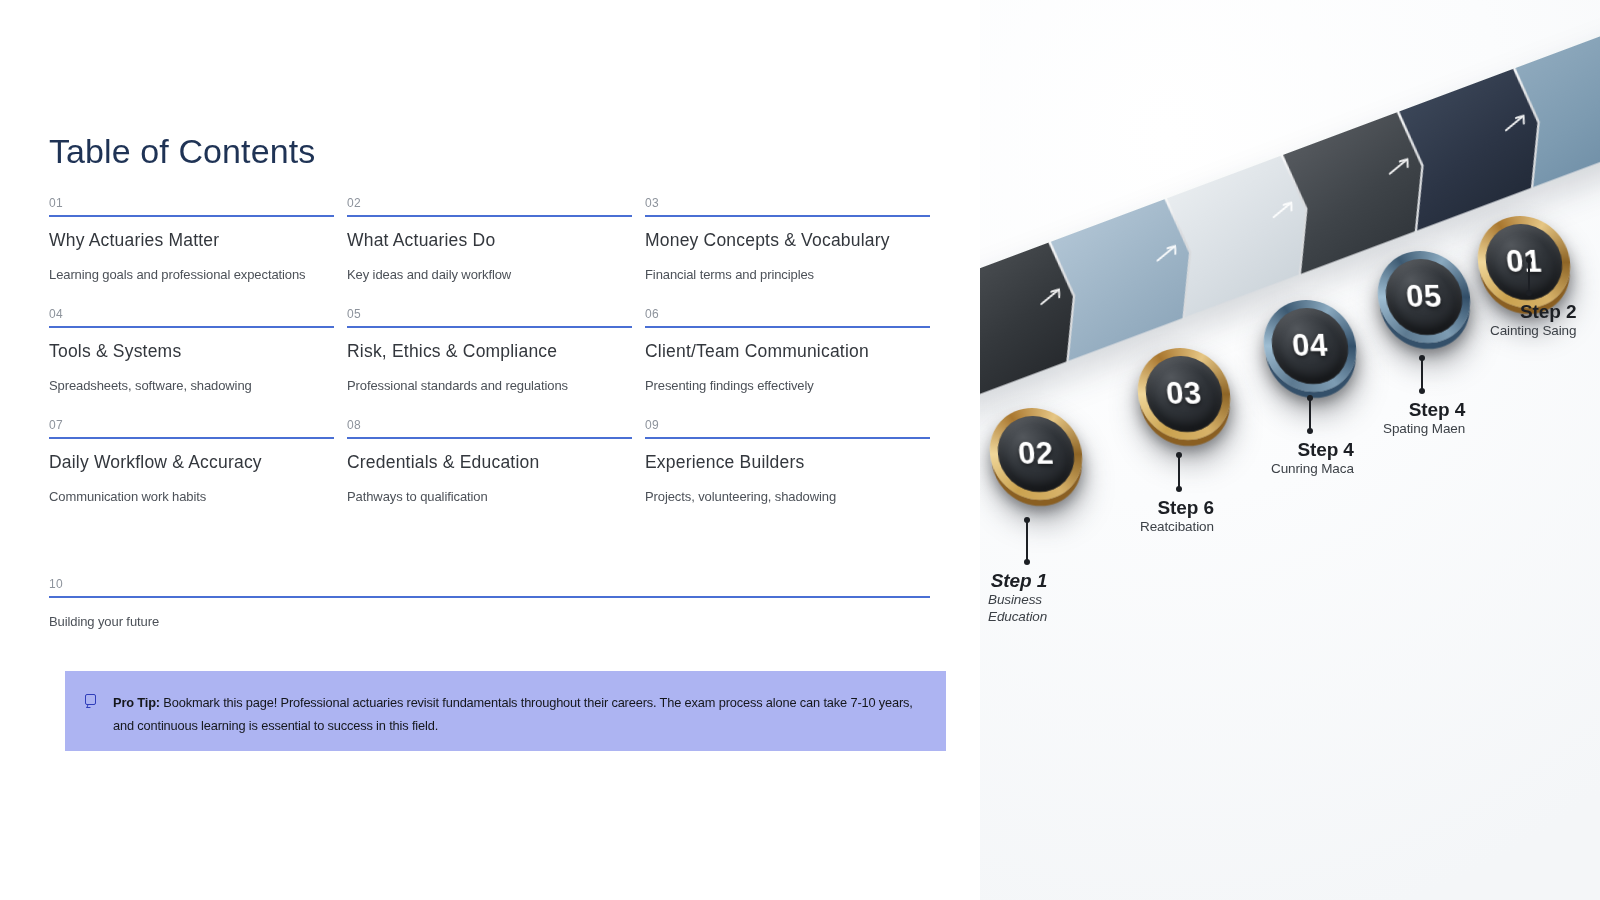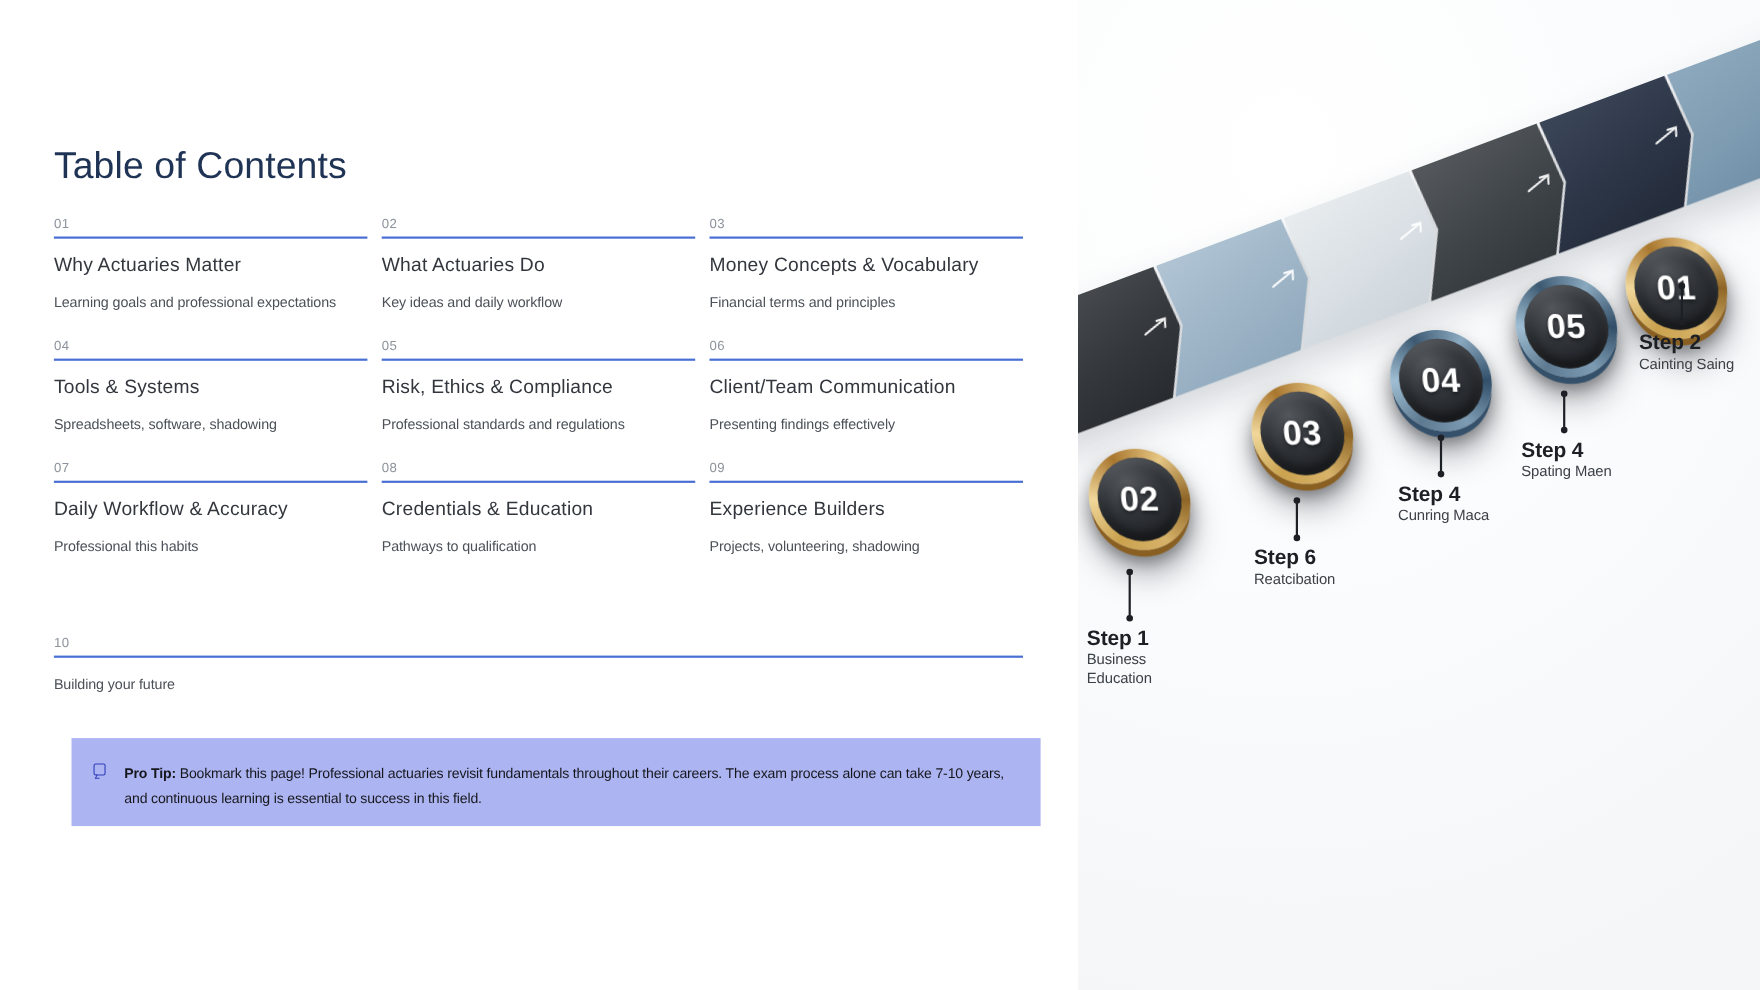--- a/index.html
+++ b/index.html
@@ -194,20 +194,21 @@
   .callout .stem{
     position:absolute;left:0;top:0;
     width:2px;background:#1c1f24;
   }
   .callout .dot-t,.callout .dot-b{
     position:absolute;left:-2px;width:6px;height:6px;border-radius:50%;background:#1c1f24;
   }
   .callout .ctitle{
     font-size:19px;font-weight:700;color:#1c1f24;white-space:nowrap;
     letter-spacing:-.1px;
+    text-align:right;
   }
   .callout .csub{
     margin-top:0;
     font-size:13.5px;font-weight:400;color:#3c4147;
     letter-spacing:-.1px;line-height:16.5px;
   }
 </style>
 </head>
 <body>
 
@@ -258,21 +259,21 @@
         <div class="toc-num">06</div>
         <div class="toc-rule"></div>
         <div class="toc-name">Client/Team Communication</div>
         <div class="toc-desc">Presenting findings effectively</div>
       </div>
 
       <div class="toc-item">
         <div class="toc-num">07</div>
         <div class="toc-rule"></div>
         <div class="toc-name">Daily Workflow &amp; Accuracy</div>
-        <div class="toc-desc">Professional this habits</div>
+        <div class="toc-desc">Communication work habits</div>
       </div>
 
       <div class="toc-item">
         <div class="toc-num">08</div>
         <div class="toc-rule"></div>
         <div class="toc-name">Credentials &amp; Education</div>
         <div class="toc-desc">Pathways to qualification</div>
       </div>
 
       <div class="toc-item">
@@ -378,21 +379,21 @@
       <div class="coin gold" style="left:498px;top:216px;">
         <span class="rim"></span>
           <span class="inner"></span>
         <span class="lbl">01</span>
       </div>
 
       <div class="callout" style="left:8px;top:518px;">
         <span class="stem" style="height:44px;left:38px;"></span>
         <span class="dot-t" style="left:36px;top:-1px;"></span>
         <span class="dot-b" style="left:36px;top:41px;"></span>
-        <div style="padding-top:52px;">
+        <div style="padding-top:52px;font-style:italic;">
           <div class="ctitle">Step 1</div>
           <div class="csub">Business<br>Education</div>
         </div>
       </div>
 
       <div class="callout" style="left:160px;top:453px;">
         <span class="stem" style="height:36px;left:38px;"></span>
         <span class="dot-t" style="left:36px;top:-1px;"></span>
         <span class="dot-b" style="left:36px;top:33px;"></span>
         <div style="padding-top:44px;">

